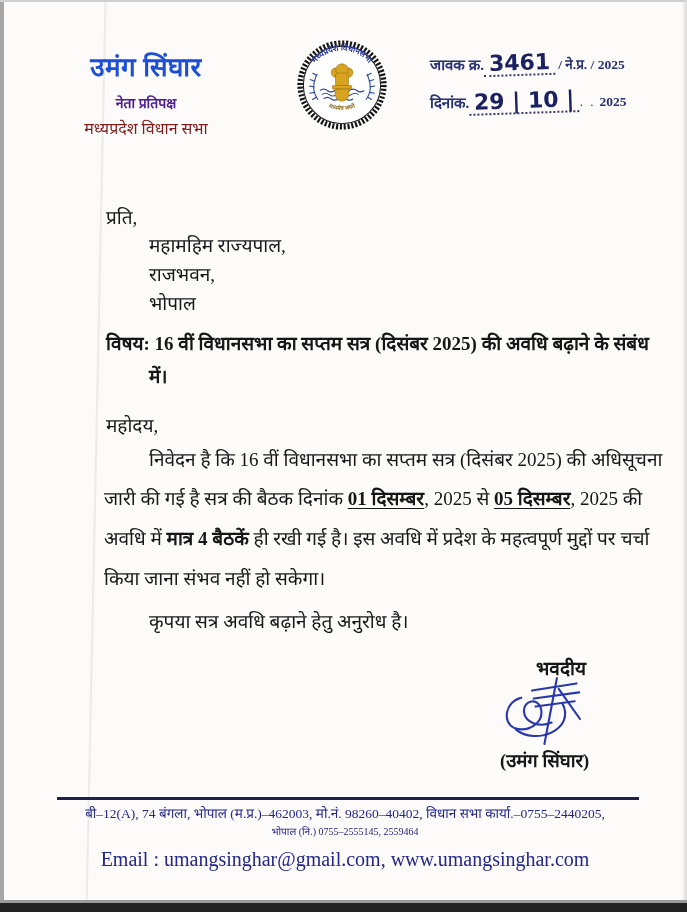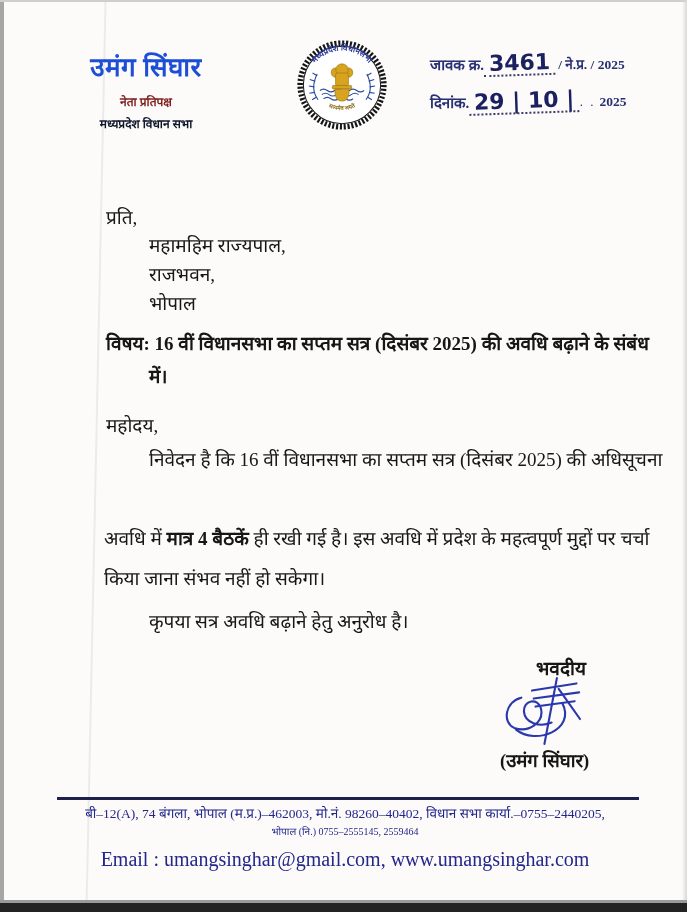--- a/index.html
+++ b/index.html
@@ -12,22 +12,22 @@
   .edge-left{position:absolute;left:0;top:0;width:4px;height:912px;background:#a6a6a6;}
   .edge-top{position:absolute;left:0;top:0;width:687px;height:2px;background:#cfcfcf;}
   .edge-right{position:absolute;right:0;top:0;width:5px;height:912px;background:linear-gradient(to left,#d8d8d8,rgba(216,216,216,0));}
   .edge-bottom-fade{position:absolute;left:0;bottom:9px;width:687px;height:3px;background:#9a9a9a;}
   .edge-bottom{position:absolute;left:0;bottom:0;width:687px;height:9px;background:#232323;}
   .crease{position:absolute;left:95px;top:-6px;width:1.5px;height:924px;background:rgba(100,100,115,.10);transform:rotate(1.2deg);}
 
   
   .sender{position:absolute;left:52px;top:48px;width:188px;text-align:center;}
   .sender-name{font-size:26px;font-weight:bold;color:#1d4ed8;letter-spacing:.5px;}
-  .sender-desig{margin-top:9px;font-size:12px;font-weight:bold;color:#7f1d1d;}
-  .sender-org{margin-top:5px;font-size:12px;font-weight:700;color:#0f172a;}
+  .sender-desig{margin-top:9px;font-size:14px;font-weight:bold;color:#4c1d95;}
+  .sender-org{margin-top:5px;font-size:16px;font-weight:400;color:#7f1d1d;}
 
   .emblem{position:absolute;left:296px;top:37px;width:92px;height:96px;}
 
   .refblock{position:absolute;left:430px;top:52px;width:245px;color:#283173;}
   .refrow{display:flex;align-items:center;white-space:nowrap;}
   .refrow + .refrow{margin-top:14px;}
   .ref-label{font-size:15px;font-weight:600;}
   .hand{font-family:"DejaVu Sans",sans-serif;font-size:22px;font-weight:bold;color:#1a2060;
         border-bottom:2px dotted #3a3a6a;padding:0 5px 0 5px;line-height:22px;
         transform:rotate(-2deg);display:inline-block;}
@@ -123,20 +123,21 @@
   <div class="tline" style="left:149px;top:233px;">महामहिम राज्यपाल,</div>
   <div class="tline" style="left:149px;top:262px;">राजभवन,</div>
   <div class="tline" style="left:149px;top:291px;">भोपाल</div>
 
   <div class="tline bold" style="left:106px;top:331px;"><span>विषय:</span><span> 16 वीं विधानसभा का सप्तम सत्र (दिसंबर 2025) की अवधि बढ़ाने के संबंध</span></div>
   <div class="tline bold" style="left:149px;top:364px;">में।</div>
 
   <div class="tline" style="left:106px;top:413px;">महोदय,</div>
 
   <div class="tline" style="left:149px;top:447px;">निवेदन है कि 16 वीं विधानसभा का सप्तम सत्र (दिसंबर 2025) की अधिसूचना</div>
+  <div class="tline" style="left:104px;top:486px;"><span>जारी की गई है सत्र की बैठक दिनांक </span><span class="bu">01 दिसम्बर</span><span>, 2025 से </span><span class="bu">05 दिसम्बर</span><span>, 2025 की</span></div>
   <div class="tline" style="left:104px;top:526px;"><span>अवधि में </span><span class="bold">मात्र 4 बैठकें</span><span> ही रखी गई है। इस अवधि में प्रदेश के महत्वपूर्ण मुद्दों पर चर्चा</span></div>
   <div class="tline" style="left:104px;top:566px;">किया जाना संभव नहीं हो सकेगा।</div>
   <div class="tline" style="left:149px;top:609px;">कृपया सत्र अवधि बढ़ाने हेतु अनुरोध है।</div>
 
   <div class="closing">भवदीय</div>
   <svg class="signature" viewBox="0 0 120 90">
     <g stroke="#2a38ad" stroke-width="2.4" fill="none" stroke-linecap="round">
       <path d="M30,30 C12,34 8,58 22,64 C38,70 56,58 52,42 C49,30 32,32 33,46 C34,58 50,64 64,58"></path>
       <path d="M70,8 L56,82"></path>
       <path d="M42,22 L92,14"></path>

